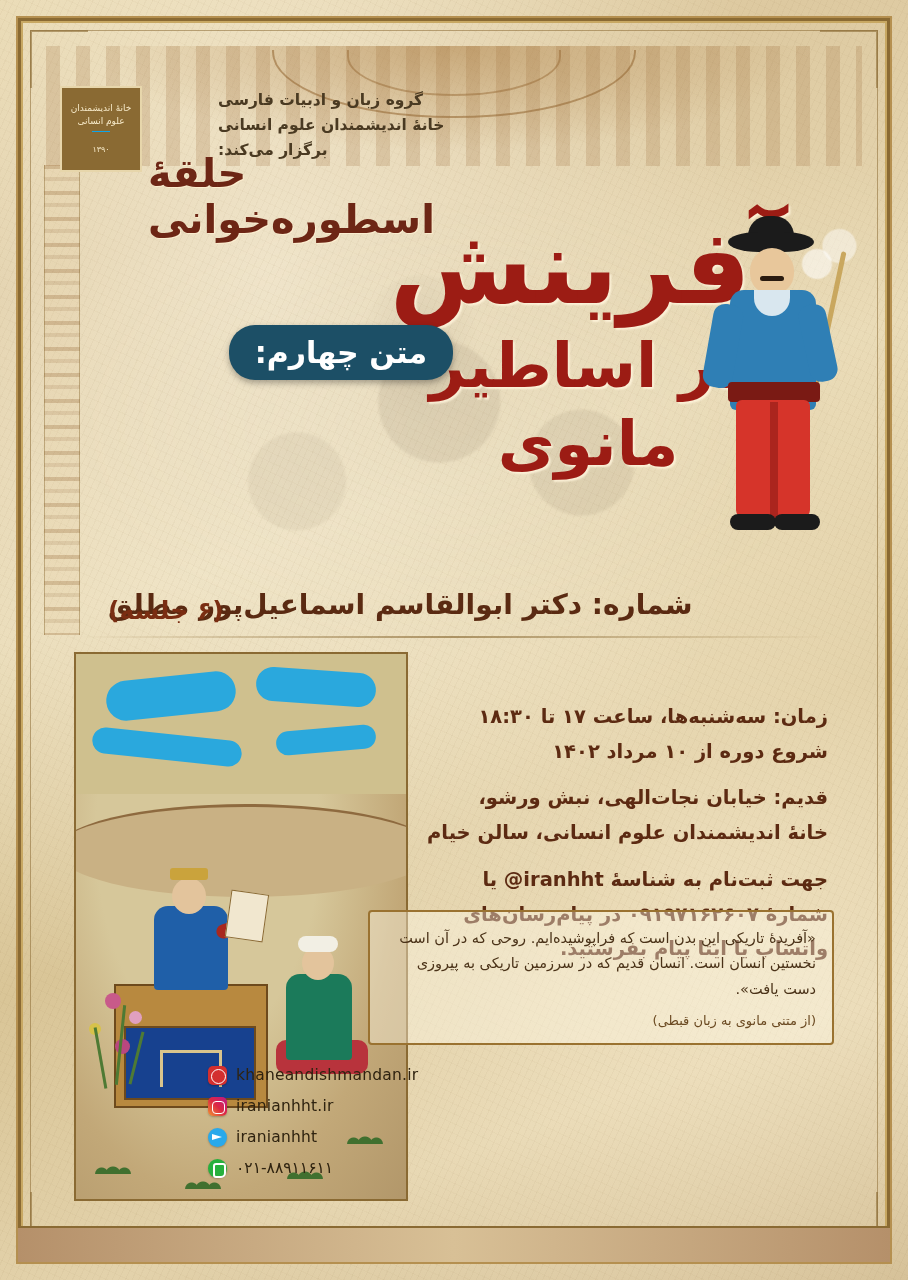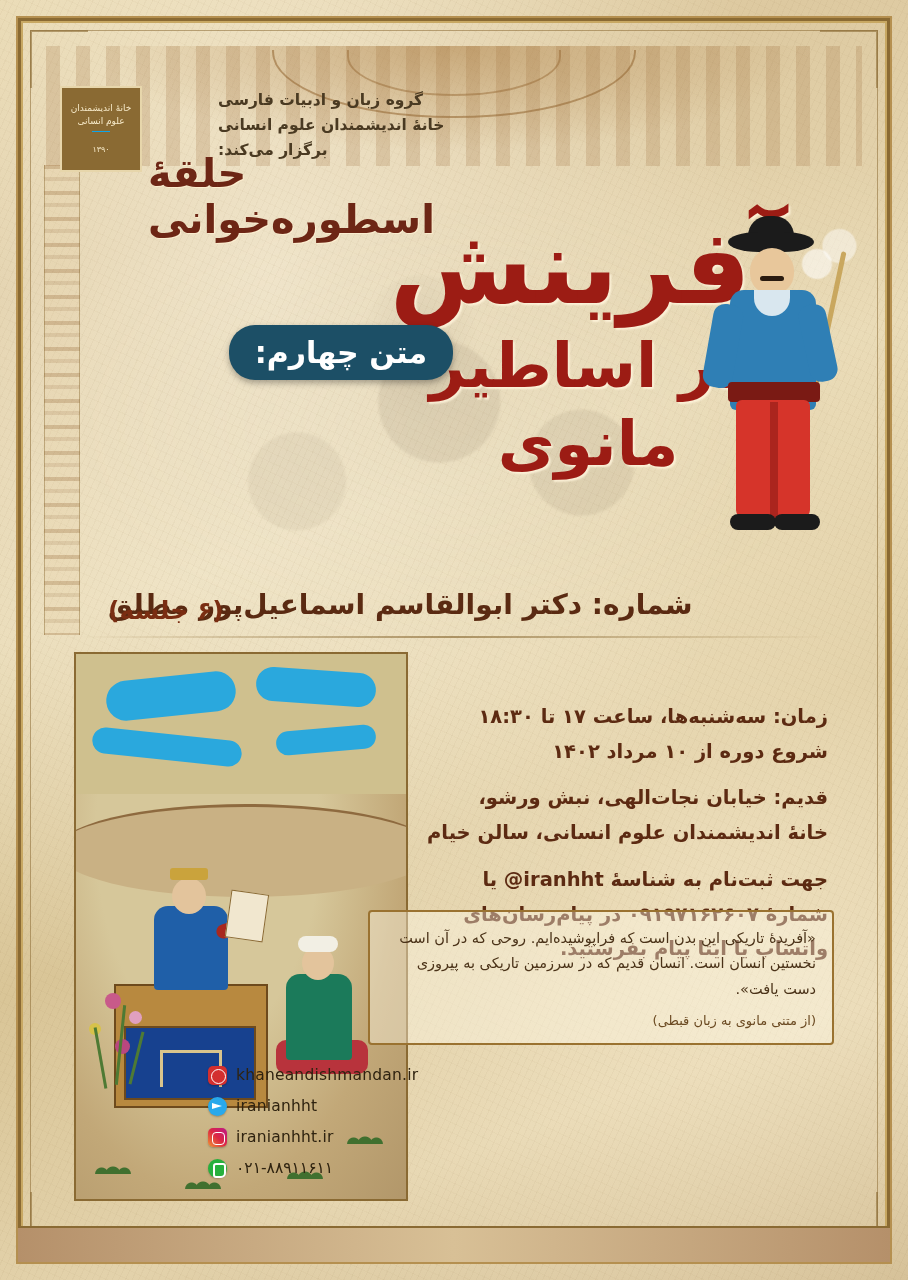--- a/index.html
+++ b/index.html
@@ -353,26 +353,26 @@
     <div style="position:absolute;left:24px;top:42px;width:3px;height:62px;background:#4e7a34;transform:rotate(-10deg);"></div>
     <div style="position:absolute;left:60px;top:46px;width:3px;height:54px;background:#4e7a34;transform:rotate(14deg);"></div>
   </div>
 
   <div class="contacts">
     <div class="crow">
       <span class="cicon ic-web"></span>
       <span class="ctext">khaneandishmandan.ir</span>
     </div>
     <div class="crow">
+      <span class="cicon ic-ig"></span>
+      <span class="ctext">iranianhht.ir</span>
+    </div>
+    <div class="crow">
       <span class="cicon ic-tg"></span>
       <span class="ctext">iranianhht</span>
-    </div>
-    <div class="crow">
-      <span class="cicon ic-ig"></span>
-      <span class="ctext">iranianhht.ir</span>
     </div>
     <div class="crow">
       <span class="cicon ic-ph"></span>
       <span class="ctext">۰۲۱-۸۸۹۱۱۶۱۱</span>
     </div>
   </div>
 
   <div class="bottom-band"></div>
 </div>
 

